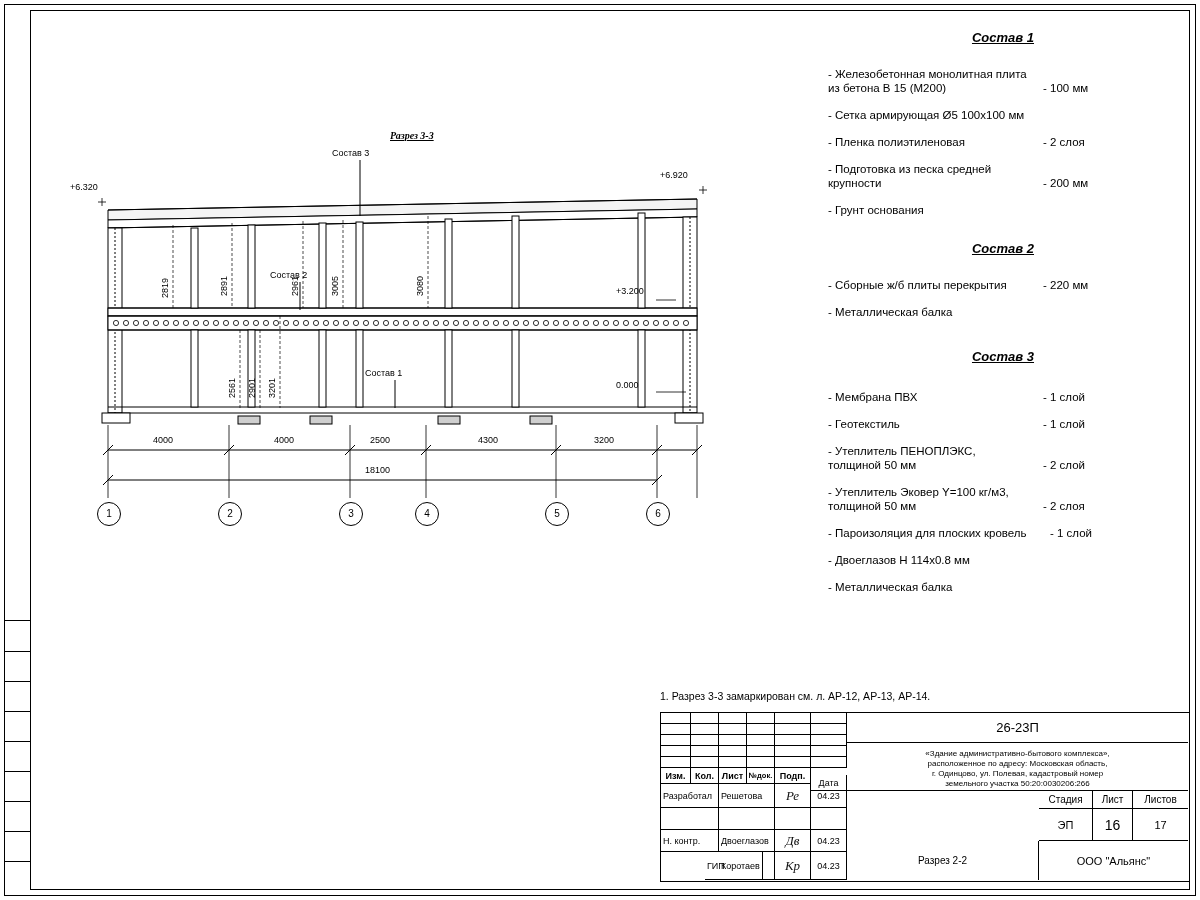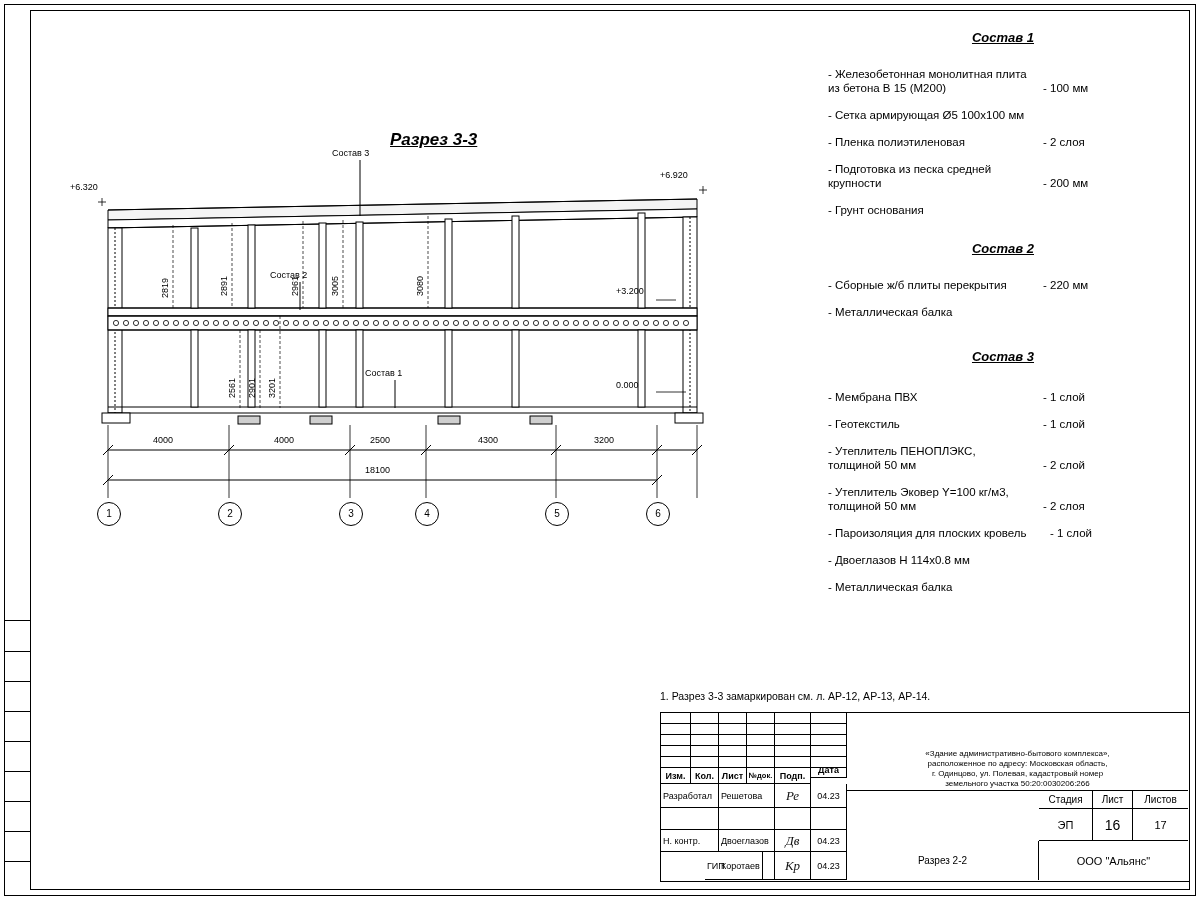--- a/index.html
+++ b/index.html
@@ -50,24 +50,25 @@
   
   .drawing {
     position: absolute;
     left: 60px; top: 20px;
     width: 760px; height: 560px;
   }
   .title-section {
     position: absolute;
     left: 330px; top: 110px;
     font-style: italic;
-    font-size: 17px;
+    font-size: 10px;
     font-weight: bold;
     text-decoration: underline;
     white-space: nowrap;
+    font-family: Liberation Serif, serif;
   }
   .lbl {
     position: absolute;
     font-size: 9px;
     white-space: nowrap;
   }
   .vert {
     position: absolute;
     font-size: 9px;
     white-space: nowrap;
@@ -476,21 +477,21 @@
     <div class="cell" style="left:58px;top:44px;width:28px;height:11px;"></div>
     <div class="cell" style="left:86px;top:44px;width:28px;height:11px;"></div>
     <div class="cell" style="left:114px;top:44px;width:36px;height:11px;"></div>
     <div class="cell" style="left:150px;top:44px;width:36px;height:11px;"></div>
 
     <div class="cell center" style="left:0;top:55px;width:30px;height:16px;font-weight:bold;">Изм.</div>
     <div class="cell center" style="left:30px;top:55px;width:28px;height:16px;font-weight:bold;">Кол.</div>
     <div class="cell center" style="left:58px;top:55px;width:28px;height:16px;font-weight:bold;">Лист</div>
     <div class="cell center" style="left:86px;top:55px;width:28px;height:16px;font-weight:bold;font-size:7.5px;">№док.</div>
     <div class="cell center" style="left:114px;top:55px;width:36px;height:16px;font-weight:bold;">Подп.</div>
-    <div class="cell center" style="left:150px;top:49px;width:36px;height:16px;font-weight:bold;">Дата</div>
+    <div class="cell center" style="left:150px;top:62px;width:36px;height:16px;font-weight:normal;">Дата</div>
 
     <div class="cell" style="left:0;top:71px;width:58px;height:24px;">Разработал</div>
     <div class="cell" style="left:58px;top:71px;width:56px;height:24px;">Решетова</div>
     <div class="cell center sign" style="left:114px;top:71px;width:36px;height:24px;">Ре</div>
     <div class="cell center" style="left:150px;top:71px;width:36px;height:24px;">04.23</div>
 
     <div class="cell" style="left:0;top:95px;width:58px;height:22px;"></div>
     <div class="cell" style="left:58px;top:95px;width:56px;height:22px;"></div>
     <div class="cell center sign" style="left:114px;top:95px;width:36px;height:22px;"></div>
     <div class="cell center" style="left:150px;top:95px;width:36px;height:22px;"></div>
@@ -498,20 +499,21 @@
     <div class="cell" style="left:0;top:117px;width:58px;height:22px;">Н. контр.</div>
     <div class="cell" style="left:58px;top:117px;width:56px;height:22px;">Двоеглазов</div>
     <div class="cell center sign" style="left:114px;top:117px;width:36px;height:22px;">Дв</div>
     <div class="cell center" style="left:150px;top:117px;width:36px;height:22px;">04.23</div>
 
     <div class="cell" style="left:0;top:139px;width:58px;height:28px;margin-left:44px;">ГИП</div>
     <div class="cell" style="left:58px;top:139px;width:56px;height:28px;">Коротаев</div>
     <div class="cell center sign" style="left:114px;top:139px;width:36px;height:28px;">Кр</div>
     <div class="cell center" style="left:150px;top:139px;width:36px;height:28px;">04.23</div>
 
+    <div class="cell center" style="left:186px;top:0;width:341px;height:30px;font-size:13px;border-right:none;">26-23П</div>
 
     <div class="cell" style="left:186px;top:30px;width:341px;height:48px;border-right:none;justify-content:center;">
       <span class="obj-text" style="white-space:pre-line;">«Здание административно-бытового комплекса»,
 расположенное по адресу: Московская область,
 г. Одинцово, ул. Полевая, кадастровый номер
 земельного участка 50:20:0030206:266</span>
     </div>
 
 
     <div class="cell center" style="left:186px;top:128px;width:192px;height:39px;font-size:10px;border-bottom:none;">Разрез 2-2</div>

